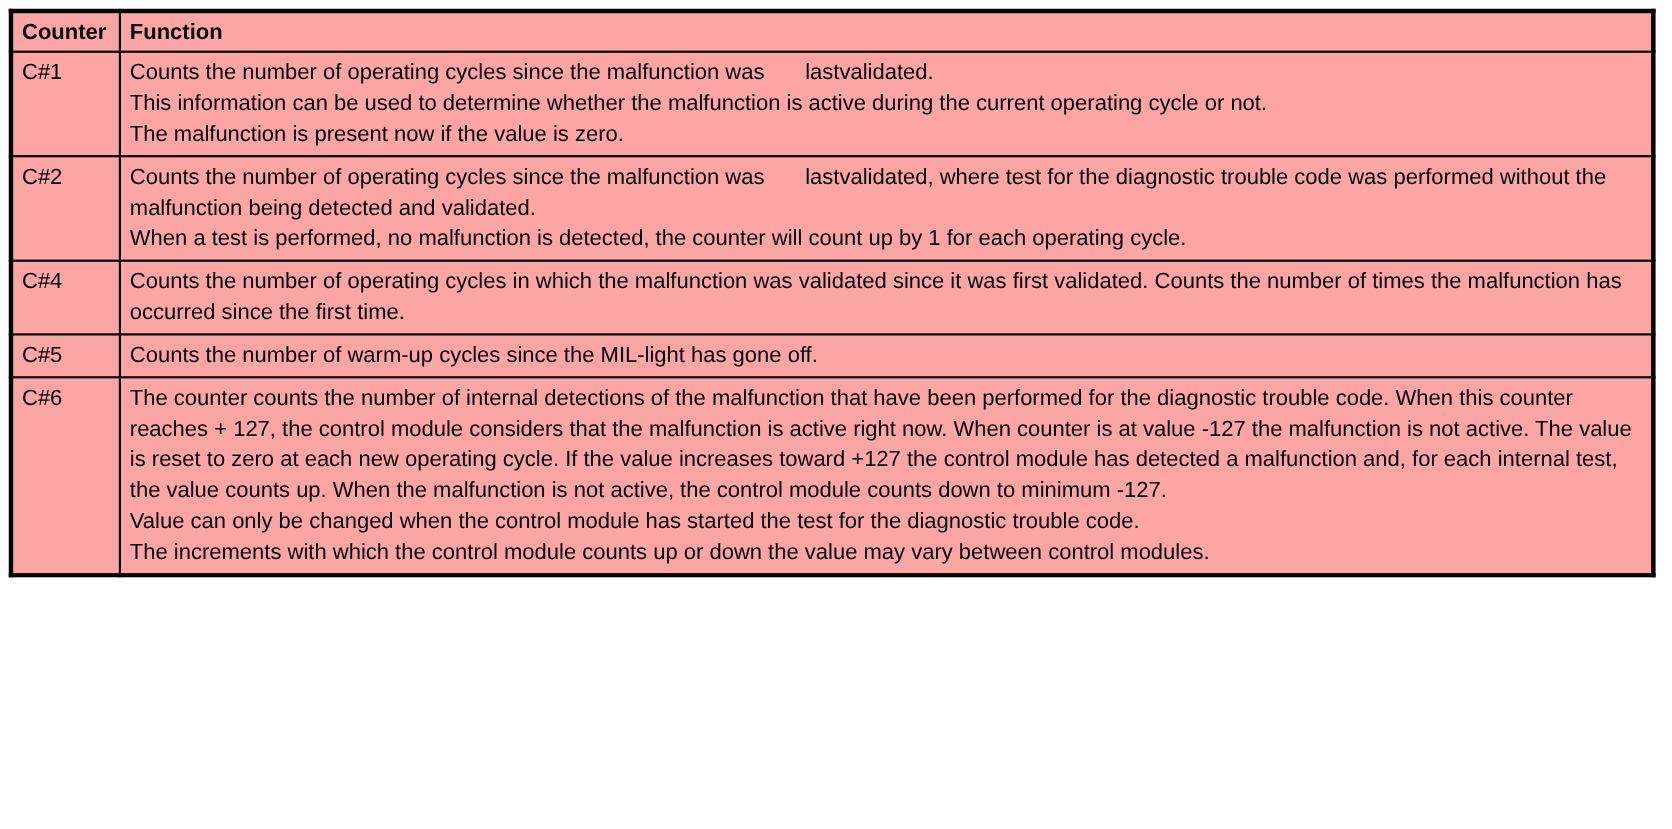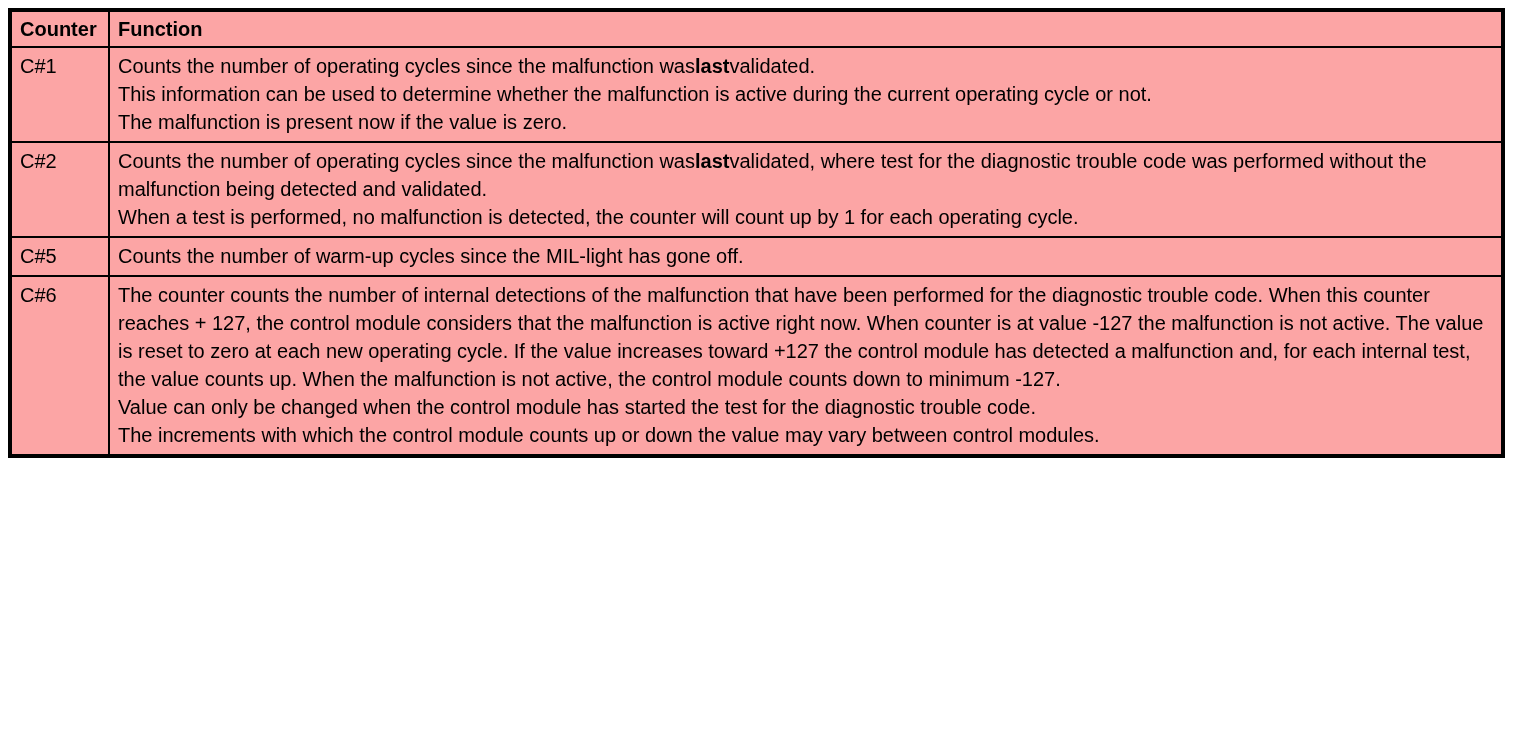--- a/index.html
+++ b/index.html
@@ -33,21 +33,21 @@
     word-wrap: break-word;
   }
   table.counter-table th {
     font-weight: bold;
     padding-top: 3px;
     padding-bottom: 3px;
   }
   col.counter-col { width: 99px; }
   td.counter-cell { white-space: nowrap; }
   .para { margin: 0; }
-  b { font-weight: bold; }
+  b { font-weight: normal; margin-left: 37px; }
 </style>
 </head>
 <body>
 
 <div class="doc">
   <table class="counter-table">
     <colgroup>
       <col class="counter-col">
       <col>
     </colgroup>
@@ -67,20 +67,26 @@
           </td>
         </tr>
         <tr>
           <td class="counter-cell">C#2</td>
           <td class="function-cell">
             <div class="para">Counts the number of operating cycles since the malfunction was<b>last</b>validated, where test for the diagnostic trouble code was performed without the malfunction being detected and validated.</div>
             <div class="para">When a test is performed, no malfunction is detected, the counter will count up by 1 for each operating cycle.</div>
           </td>
         </tr>
         <tr>
+          <td class="counter-cell">C#4</td>
+          <td class="function-cell">
+            <div class="para">Counts the number of operating cycles in which the malfunction was validated since it was first validated. Counts the number of times the malfunction has occurred since the first time.</div>
+          </td>
+        </tr>
+        <tr>
           <td class="counter-cell">C#5</td>
           <td class="function-cell">
             <div class="para">Counts the number of warm-up cycles since the MIL-light has gone off.</div>
           </td>
         </tr>
         <tr>
           <td class="counter-cell">C#6</td>
           <td class="function-cell">
             <div class="para">The counter counts the number of internal detections of the malfunction that have been performed for the diagnostic trouble code. When this counter reaches + 127, the control module considers that the malfunction is active right now. When counter is at value -127 the malfunction is not active. The value is reset to zero at each new operating cycle. If the value increases toward +127 the control module has detected a malfunction and, for each internal test, the value counts up. When the malfunction is not active, the control module counts down to minimum -127.</div>
             <div class="para">Value can only be changed when the control module has started the test for the diagnostic trouble code.</div>

